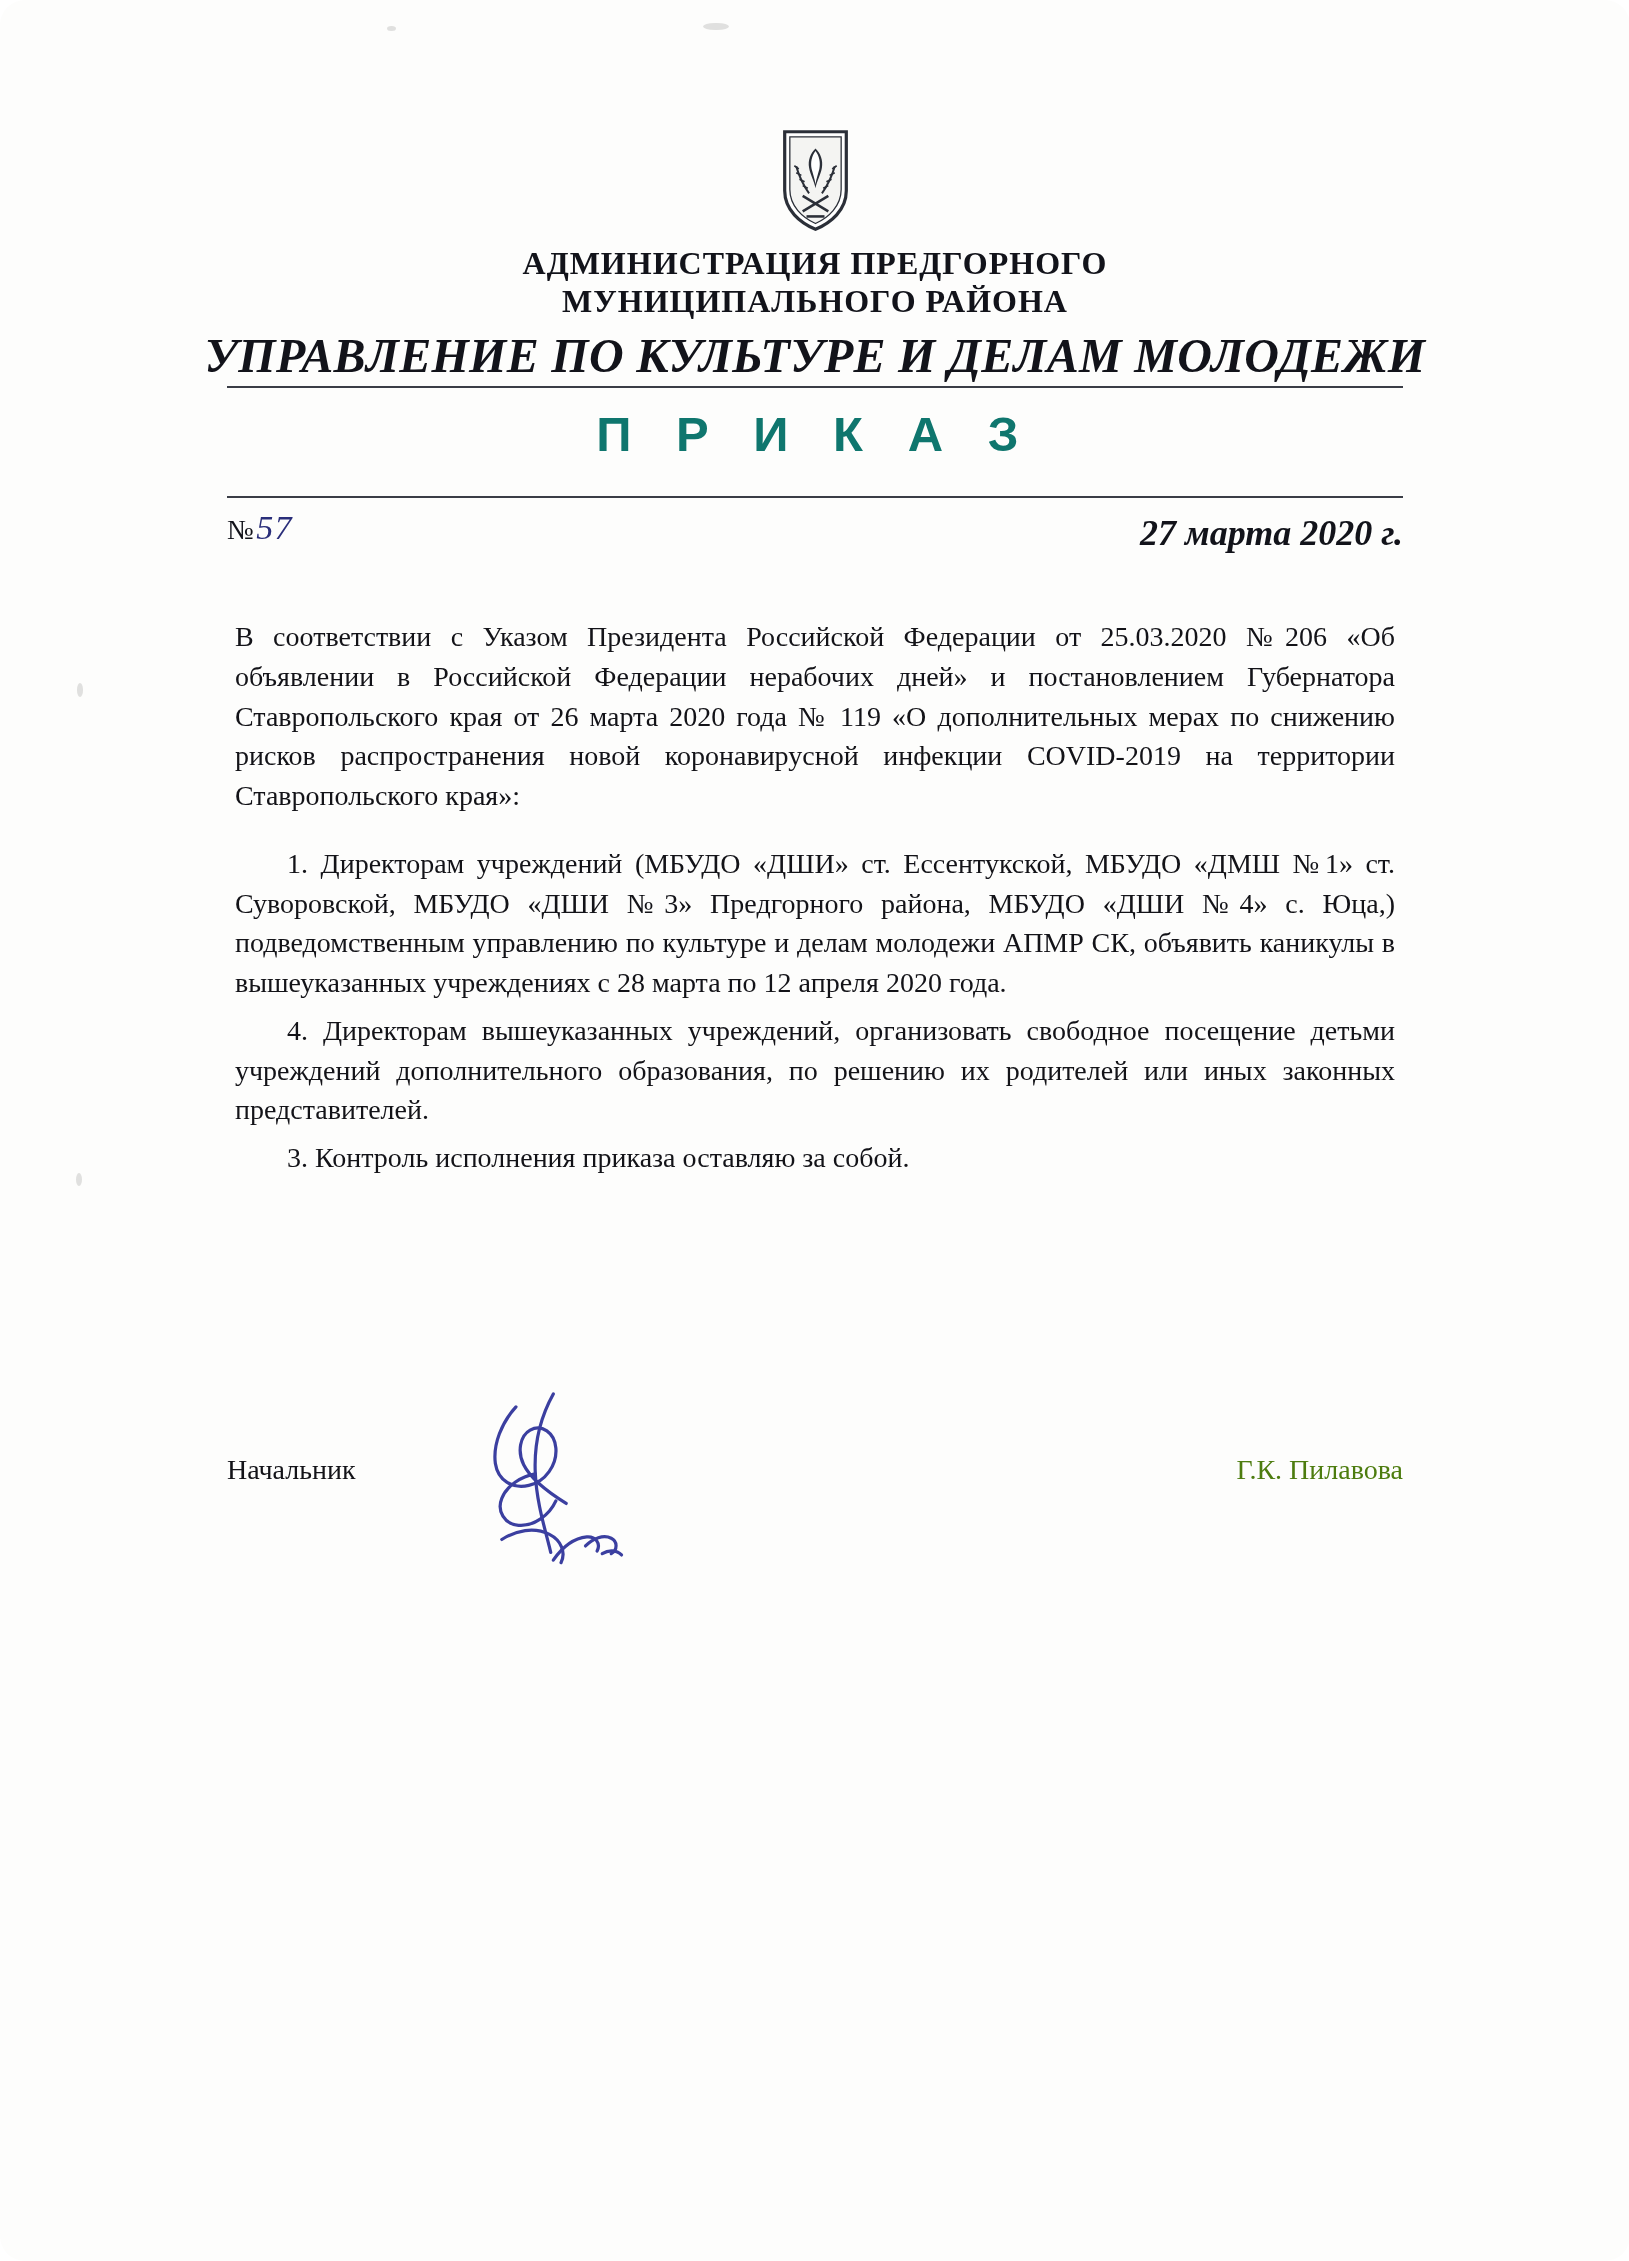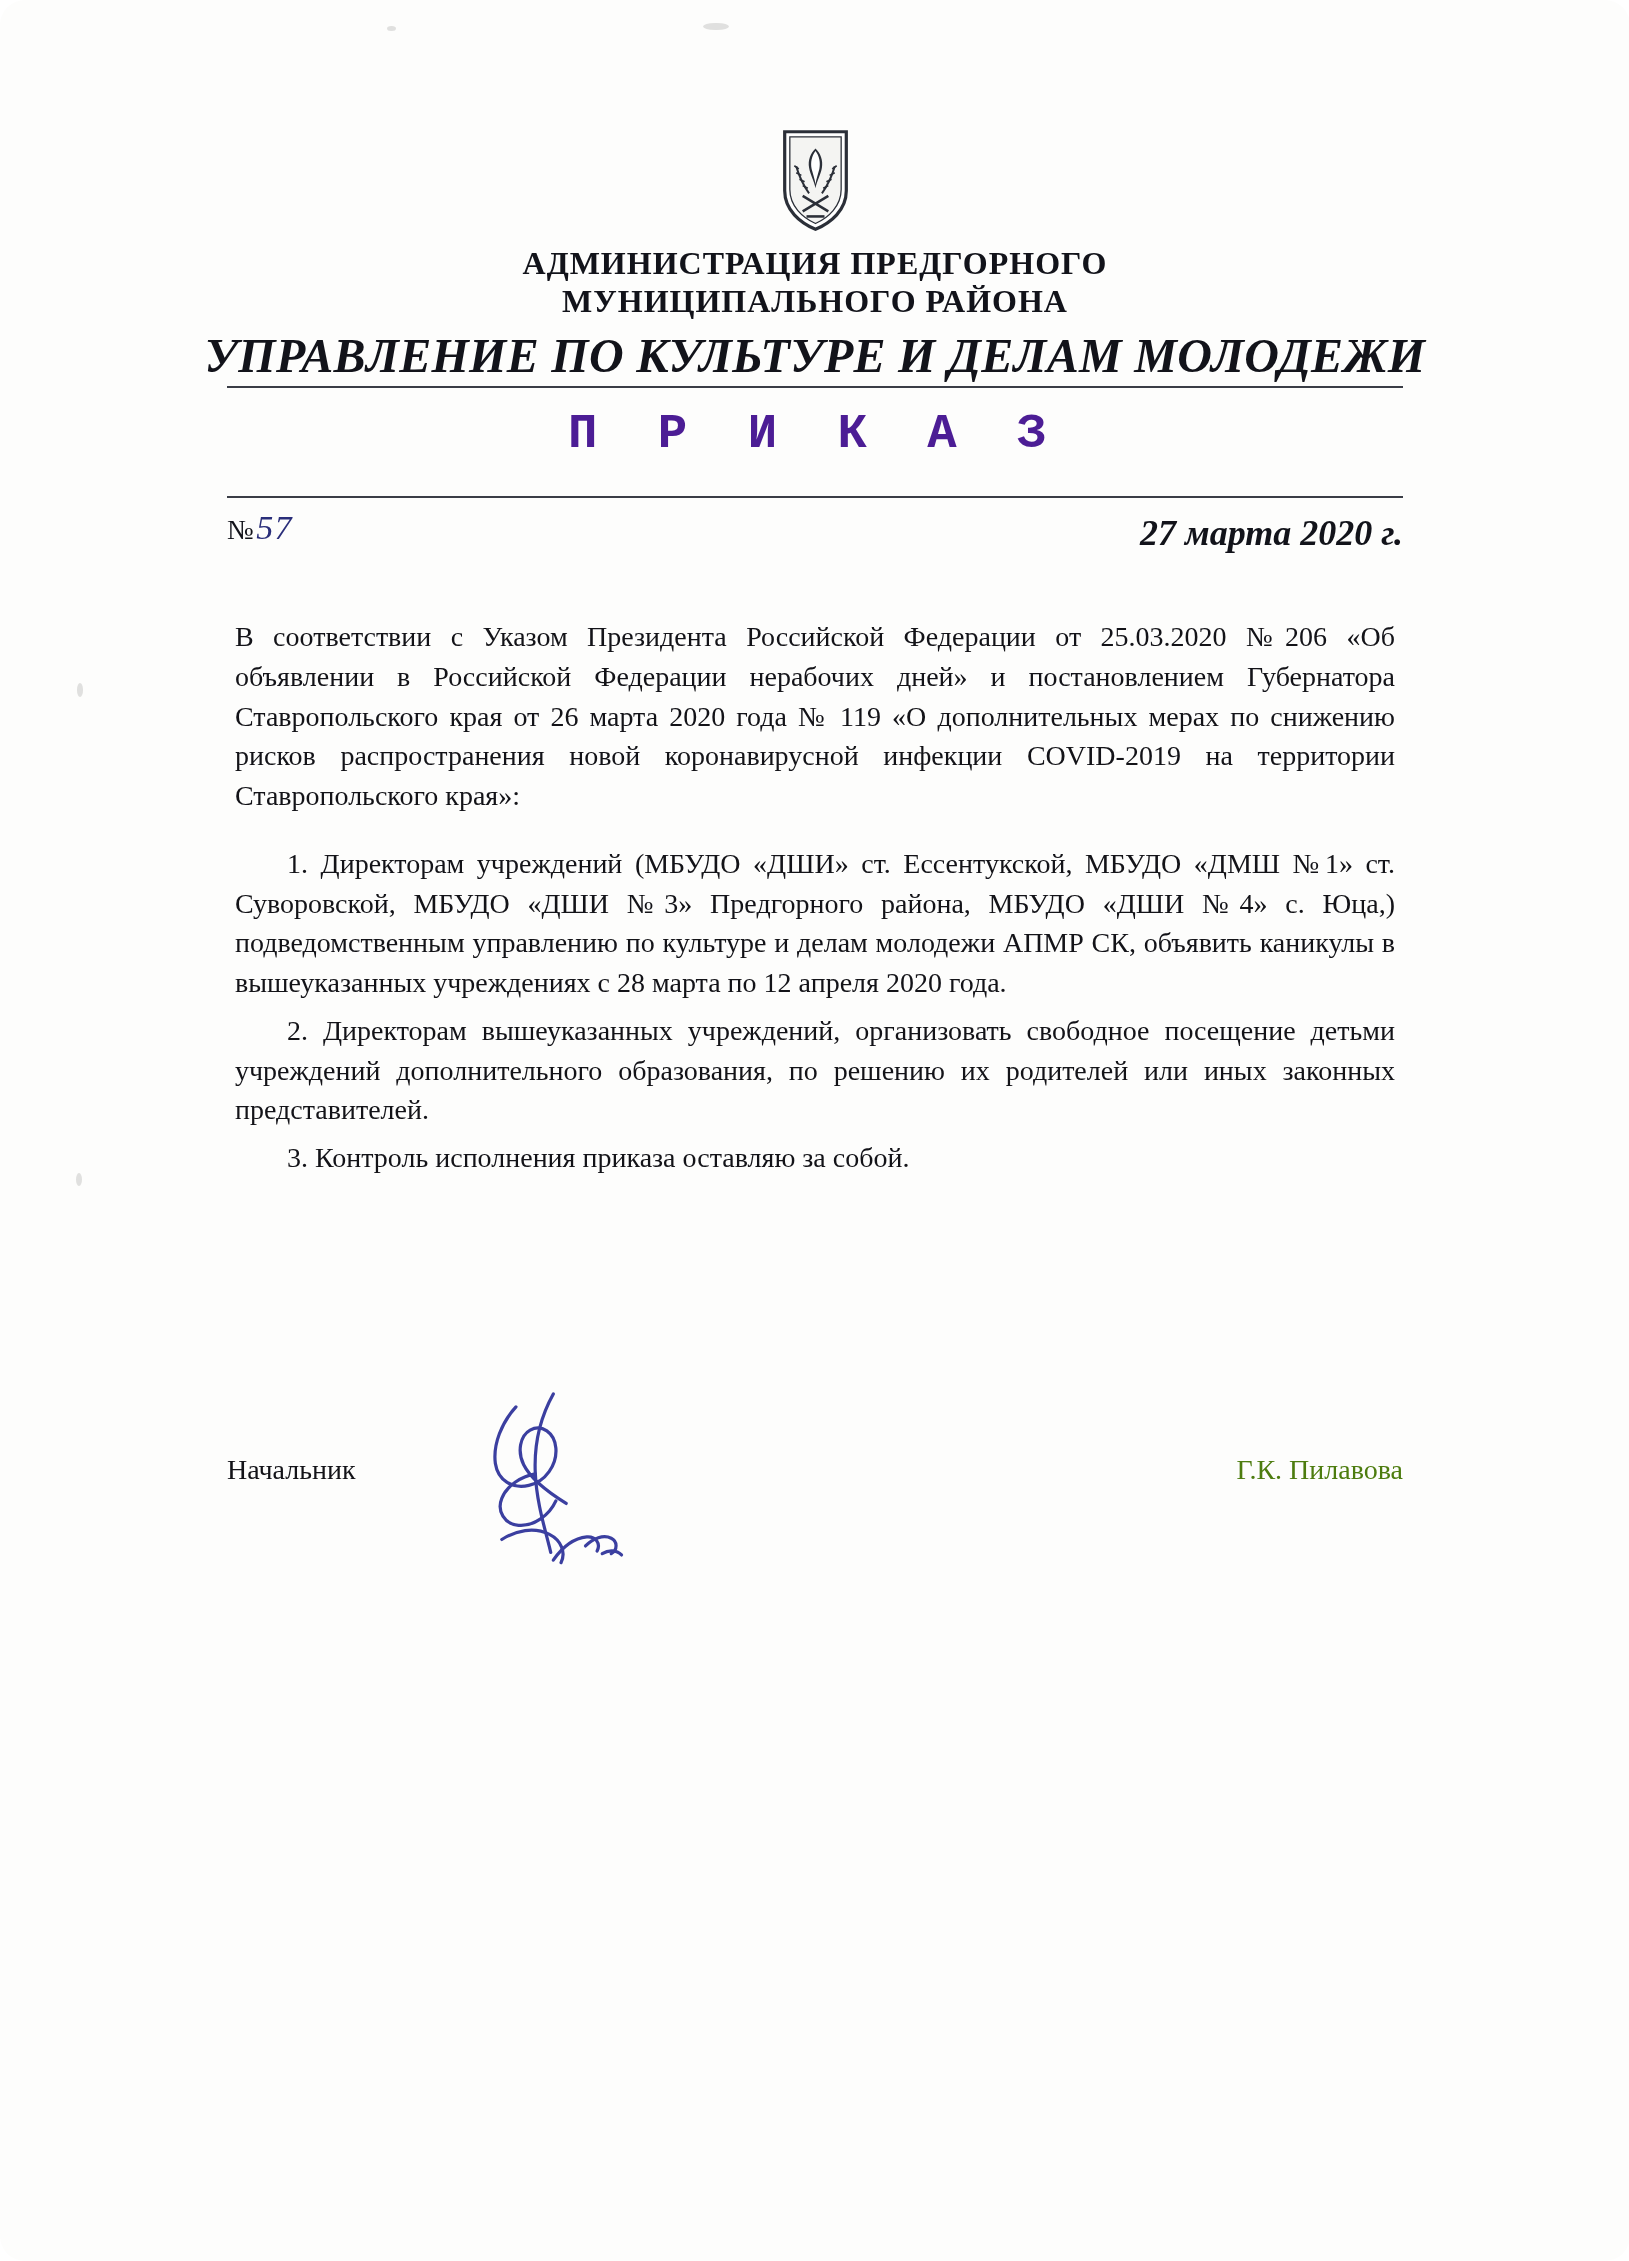--- a/index.html
+++ b/index.html
@@ -68,25 +68,25 @@
   }
   .rule-top { top: 386px; }
   .rule-bottom { top: 496px; }
 
   .doc-title {
     position: absolute;
     top: 406px;
     left: 0;
     right: 0;
     text-align: center;
-    font-family: Liberation Mono, monospace;
+    font-family: Liberation Sans, sans-serif;
     font-weight: bold;
     font-size: 49px;
     letter-spacing: 15.5px;
-    color: #4c1d95;
+    color: #0f766e;
   }
 
   
   .meta-row {
     position: absolute;
     top: 509px;
     left: 227px;
     right: 227px;
     height: 45px;
   }
@@ -225,21 +225,21 @@
   <div class="meta-row">
     <div class="doc-number">
       <span>№</span><span class="num-handwritten">57</span>
     </div>
     <div class="doc-date">27 марта 2020 г.</div>
   </div>
 
   <div class="body-text">
     <p class="para-justify">В соответствии с Указом Президента Российской Федерации от 25.03.2020 №206 «Об объявлении в Российской Федерации нерабочих дней» и постановлением Губернатора Ставропольского края от 26 марта 2020 года № 119 «О дополнительных мерах по снижению рисков распространения новой коронавирусной инфекции COVID-2019 на территории Ставропольского края»:</p>
     <p class="para-justify indent para-block">1. Директорам учреждений (МБУДО «ДШИ» ст. Ессентукской, МБУДО «ДМШ №1» ст. Суворовской, МБУДО «ДШИ №3» Предгорного района, МБУДО «ДШИ №4» с. Юца,)  подведомственным управлению по культуре и делам молодежи АПМР СК, объявить каникулы в вышеуказанных учреждениях  с 28 марта по 12 апреля 2020 года.</p>
-    <p class="para-justify indent para-tight">2. Директорам вышеуказанных учреждений, организовать свободное посещение детьми учреждений дополнительного образования, по решению их родителей или иных законных представителей.</p>
+    <p class="para-justify indent para-tight">4. Директорам вышеуказанных учреждений, организовать свободное посещение детьми учреждений дополнительного образования, по решению их родителей или иных законных представителей.</p>
     <p class="para-justify indent para-tight">3. Контроль исполнения приказа оставляю за собой.</p>
   </div>
 
   <div class="sign-row">
     <div class="sign-title">Начальник</div>
 
     <svg class="signature-mark" viewBox="0 0 320 330" xmlns="http://www.w3.org/2000/svg">
       <g fill="none" stroke="#3b3fa0" stroke-width="5" stroke-linecap="round" stroke-linejoin="round">
         <path d="M118 46 C96 70 82 104 86 134 C90 160 112 174 138 168 C164 162 182 136 180 110 C178 86 158 72 140 82 C124 91 120 116 130 136 C142 160 170 180 196 196"></path>
         <path d="M176 26 C156 62 146 104 148 148 C150 196 164 238 172 272"></path>

